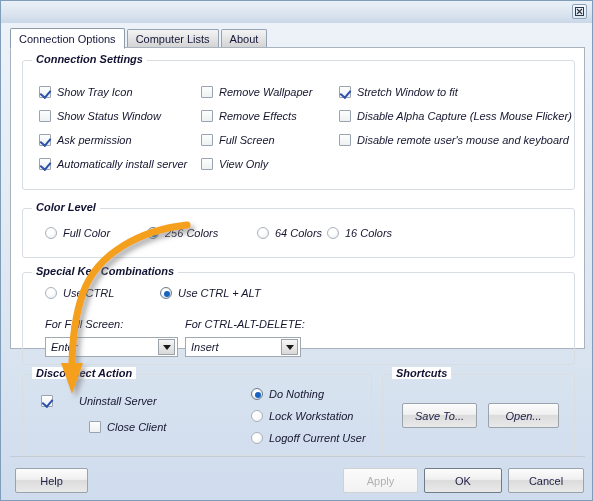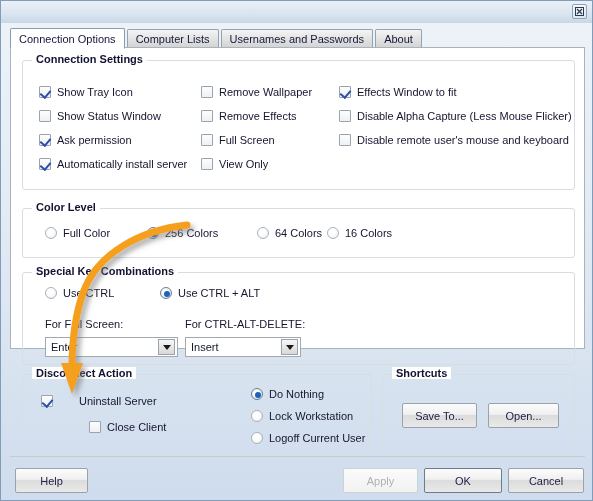--- a/index.html
+++ b/index.html
@@ -42,21 +42,21 @@
     border-radius:2px 2px 0 0;
   }
   .tab.active{
     height:21px;background:#ffffff;border-color:#8d9aa7;
     border-bottom:1px solid #ffffff;margin-bottom:-1px;position:relative;z-index:3;
   }
 
   
   .panel{
     position:absolute;left:9px;top:46px;width:575px;height:302px;box-sizing:border-box;
-    background:#ffffff;border:1px solid #a8b3be;
+    background:#ffffff;border:1px solid #a8b3be;font-style:italic;
   }
 
   .group{
     position:absolute;box-sizing:border-box;
     border:1px solid #d8dde2;border-radius:3px;
   }
   .group > .legend{
     position:absolute;left:9px;top:-8px;background:#ffffff;
     padding:0 4px;font-size:11px;font-weight:bold;color:#121233;
     white-space:nowrap;
@@ -138,23 +138,20 @@
   </div>
 
   <div class="tabstrip">
     <div class="tab active">
       <span>Connection Options</span>
     </div>
     <div class="tab">
       <span>Computer Lists</span>
     </div>
     <div class="tab">
-      <span>Usernames and Passwords</span>
-    </div>
-    <div class="tab">
       <span>About</span>
     </div>
   </div>
 
   <div class="panel">
 
     <div class="group" style="left:11px;top:12px;width:553px;height:130px;">
       <div class="legend">Connection Settings</div>
 
       <div class="row" style="left:16px;top:25px;">
@@ -186,21 +183,21 @@
         <span class="cb"></span>
         <span class="lbl">Full Screen</span>
       </div>
       <div class="row" style="left:178px;top:97px;">
         <span class="cb"></span>
         <span class="lbl">View Only</span>
       </div>
 
       <div class="row" style="left:316px;top:25px;">
         <span class="cb checked"></span>
-        <span class="lbl">Effects Window to fit</span>
+        <span class="lbl">Stretch Window to fit</span>
       </div>
       <div class="row" style="left:316px;top:49px;">
         <span class="cb"></span>
         <span class="lbl">Disable Alpha Capture (Less Mouse Flicker)</span>
       </div>
       <div class="row" style="left:316px;top:73px;">
         <span class="cb"></span>
         <span class="lbl">Disable remote user's mouse and keyboard</span>
       </div>
     </div>

